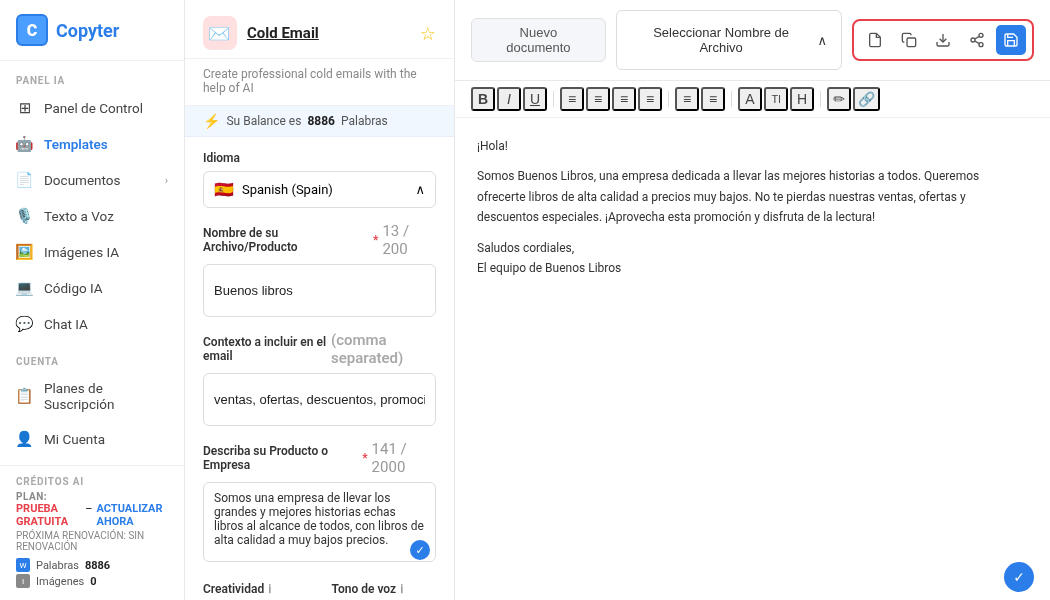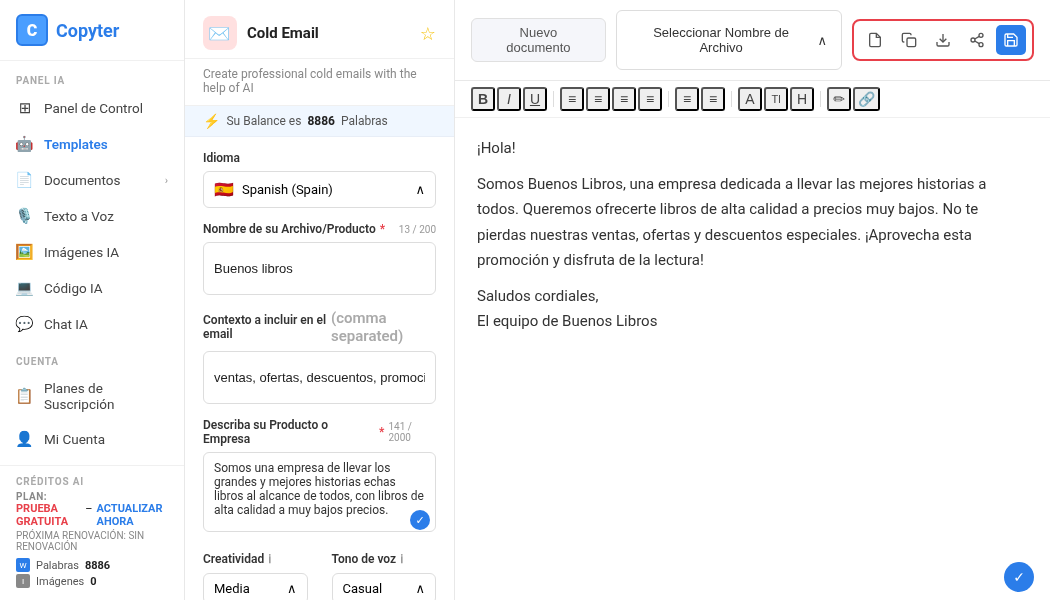--- a/index.html
+++ b/index.html
@@ -92,38 +92,38 @@
     .form-header {
       display: flex; align-items: center; gap: 10px;
       padding: 16px 18px 8px;
       border-bottom: 1px solid #f0f0f0;
     }
     .template-icon-box {
       width: 34px; height: 34px; background: #ffe0e0; border-radius: 8px;
       display: flex; align-items: center; justify-content: center;
       font-size: 18px;
     }
-    .form-title { font-size: 15px; font-weight: 700; color: #222; flex: 1; }
+    .form-title { font-size: 15px; font-weight: 700; color: #222; flex: 1; text-decoration: underline; }
     .star-btn { color: #f5c518; font-size: 18px; cursor: pointer; }
     .form-desc { color: #888; font-size: 12px; padding: 8px 18px 10px; border-bottom: 1px solid #f0f0f0; }
     .balance-bar {
       background: #f0f7ff;
       display: flex; align-items: center; gap: 6px;
       padding: 7px 18px;
       font-size: 12px; color: #555;
       border-bottom: 1px solid #e8eef7;
     }
     .balance-icon { color: #f5a623; font-size: 14px; }
     .form-body { padding: 14px 18px; }
     .field-label {
       font-size: 12px; font-weight: 600; color: #333; margin-bottom: 6px;
       display: flex; align-items: center; gap: 4px;
     }
     .field-label .required { color: #e8404a; }
-    .field-label .count { color: #999; font-weight: 400; font-size: 10px; margin-left: auto; }
+    .field-label .count { color: #999; font-weight: 400; font-size: 15px; margin-left: auto; }
     .field-group { margin-bottom: 14px; }
     .lang-select {
       display: flex; align-items: center; justify-content: space-between;
       border: 1px solid #ddd; border-radius: 6px; padding: 8px 10px;
       font-size: 13px; cursor: pointer; background: #fff;
     }
     .lang-left { display: flex; align-items: center; gap: 8px; }
     .flag { font-size: 16px; }
     .input-field {
       width: 100%; border: 1px solid #ddd; border-radius: 6px;
@@ -197,21 +197,21 @@
     }
     .fmt-btn {
       min-width: 24px; height: 24px; padding: 0 3px;
       display: flex; align-items: center; justify-content: center;
       border-radius: 3px; cursor: pointer; color: #444; font-size: 14px;
     }
     .fmt-sep { width: 1px; height: 16px; background: #ddd; margin: 0 4px; }
 
     .editor-content {
       flex: 1; padding: 18px 22px; overflow-y: auto;
-      font-size: 15px; color: #333; line-height: 1.7;
+      font-size: 12px; color: #333; line-height: 1.7;
     }
     .editor-content p { margin-bottom: 10px; }
     .editor-done {
       display: flex; justify-content: flex-end; padding: 8px 16px;
     }
     .done-btn {
       background: #2b7de9; color: #fff; border: none;
       border-radius: 50%; width: 30px; height: 30px;
       display: flex; align-items: center; justify-content: center;
       font-size: 14px; cursor: pointer;

